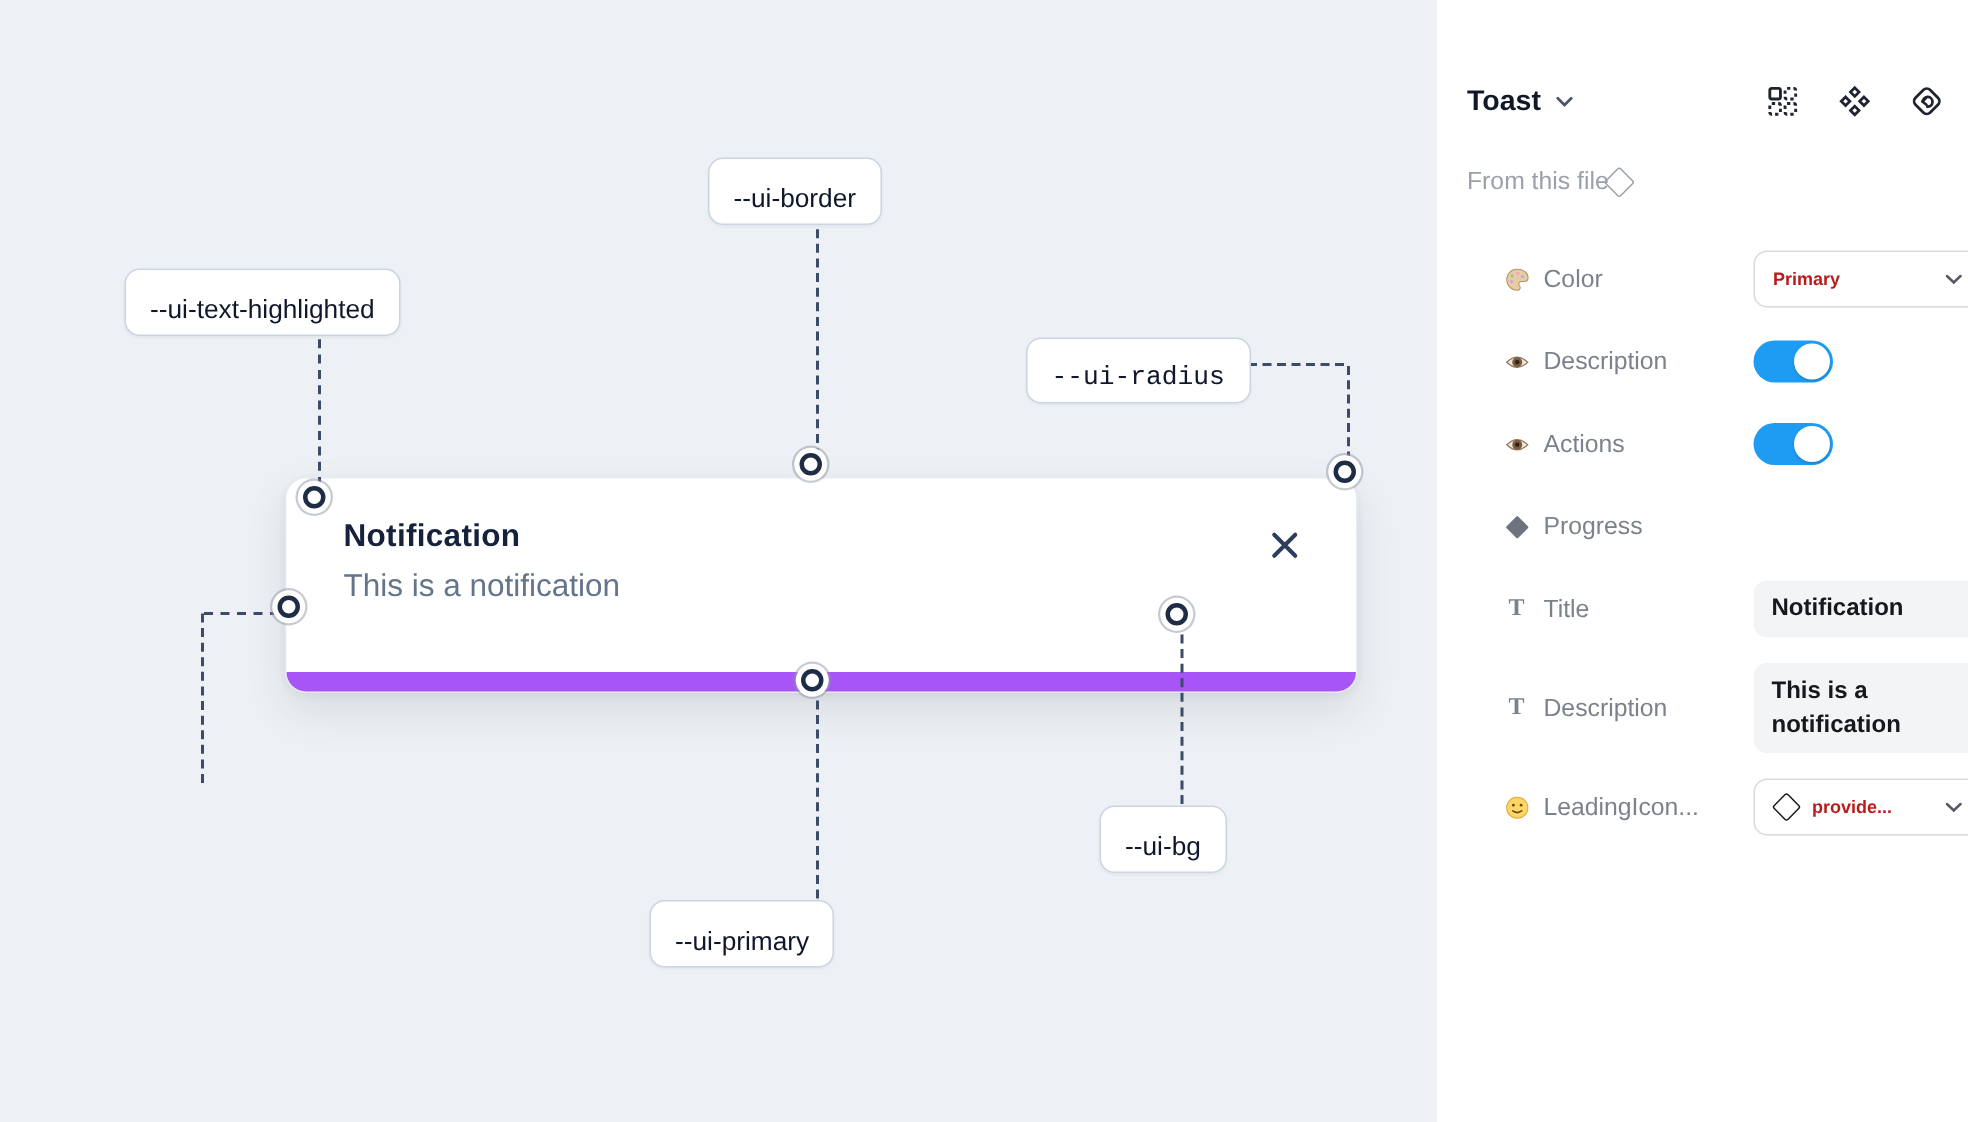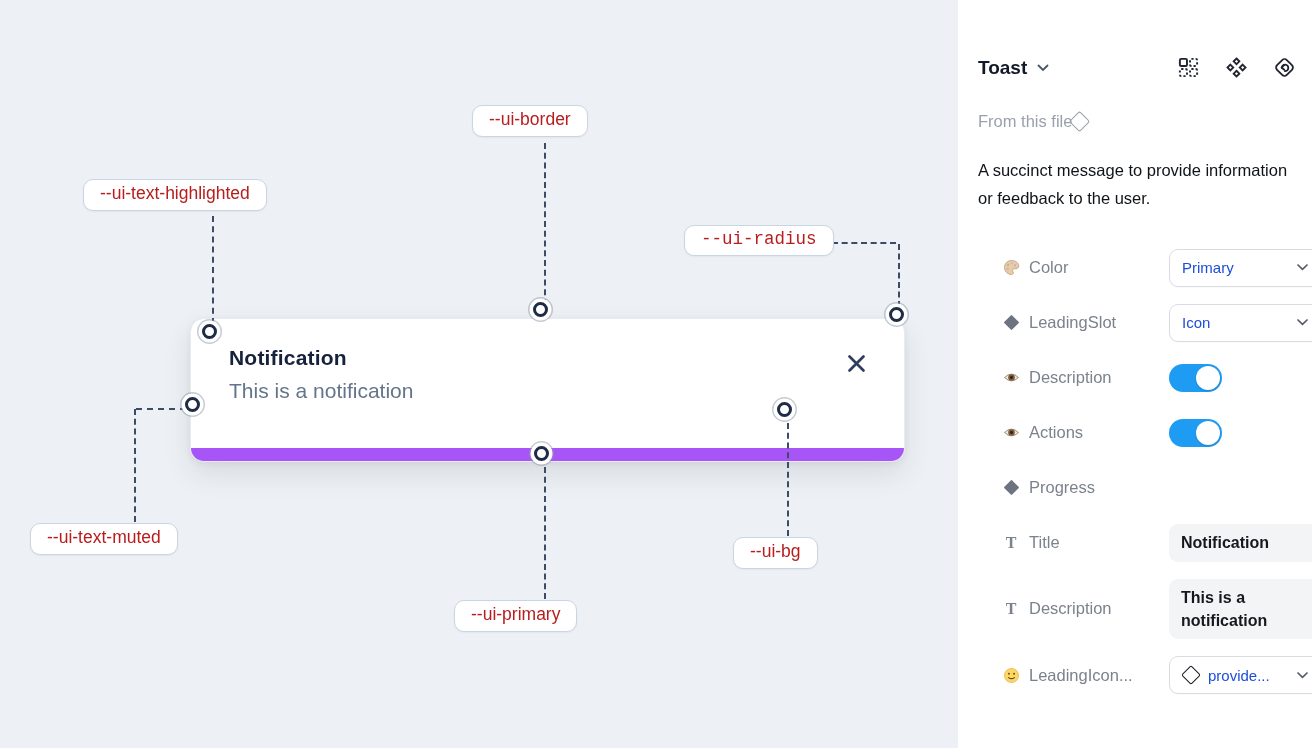--- a/index.html
+++ b/index.html
@@ -15,21 +15,21 @@
     box-shadow:0 12px 28px rgba(30,41,59,.10), 0 2px 6px rgba(30,41,59,.06);
     padding:27px 38px; z-index:1; }
   .toast-title { font-size:21px; font-weight:600; color:#16223b; letter-spacing:.2px; }
   .toast-desc { font-size:21px; font-weight:400; color:#64748b; margin-top:9px; }
   .toast-close { position:absolute; right:36px; top:32px; width:24px; height:24px;
     display:flex; align-items:center; justify-content:center; cursor:pointer; }
   .toast-progress { position:absolute; left:0; right:0; bottom:0; height:13px;
     background:#a855f7; border-radius:0 0 13px 13px; }
 
   .pill { position:absolute; z-index:4; background:#ffffff; border:1.5px solid #c9d5e2;
-    border-radius:10px; padding:3px 16px 6px; font-size:17.5px; color:#b91c1c;
+    border-radius:10px; padding:16px 16px 6px; font-size:17.5px; color:#0f172a;
     white-space:nowrap; box-shadow:0 1px 2px rgba(30,41,59,.05); }
 
   .dash-v { position:absolute; z-index:2; width:0; border-left:2px dashed #3d4c66; }
   .dash-h { position:absolute; z-index:2; height:0; border-top:2px dashed #3d4c66; }
 
   .anchor { position:absolute; z-index:3; width:15px; height:15px; background:#fff;
     border:3px solid #1f2c45; border-radius:50%;
     box-shadow:0 0 0 3.5px #ffffff, 0 0 0 5px rgba(141,152,167,.5); }
 
   
@@ -54,21 +54,21 @@
   .prop-label { width:167px; flex:none; display:flex; align-items:center; gap:9px;
     font-size:16.5px; color:#7c828c; overflow:hidden; white-space:nowrap; }
   .prop-icon { flex:none; display:flex; align-items:center; justify-content:center; width:18px; }
   .diamond-prop { width:11px; height:11px; background:#6d7480; transform:rotate(45deg); border-radius:1px; }
   .t-glyph { font-family:"Liberation Serif", serif; font-weight:700; font-size:16px; color:#7c828c; }
 
   .prop-control { width:152px; flex:none; }
   .select { height:38px; background:#fff; border:1px solid #d8dce2; border-radius:9px;
     display:flex; align-items:center; padding:0 12px; cursor:pointer;
     box-shadow:0 1px 1px rgba(0,0,0,.02); }
-  .select-value { font-size:15px; font-weight:400; color:#1d4ed8; flex:1;
+  .select-value { font-size:12px; font-weight:700; color:#b91c1c; flex:1;
     overflow:hidden; text-overflow:ellipsis; white-space:nowrap; }
   .select .chev { flex:none; margin-left:6px; display:flex; align-items:center; }
   .select-diamond { width:14px; height:14px; border:1.7px solid #16181d;
     transform:rotate(45deg); border-radius:2px; flex:none; margin:0 10px 0 2px; }
 
   .toggle { width:53px; height:28px; background:#1e9cf4; border-radius:15px;
     position:relative; cursor:pointer; }
   .toggle .knob { position:absolute; top:2px; right:2px; width:24px; height:24px;
     background:#fff; border-radius:50%; box-shadow:0 1px 2px rgba(0,0,0,.18); }
 
@@ -106,22 +106,21 @@
     <div class="anchor" style="left:202px; top:324px;"></div>
     <div class="anchor" style="left:533px; top:302px;"></div>
     <div class="anchor" style="left:889px; top:307px;"></div>
     <div class="anchor" style="left:185px; top:397px;"></div>
     <div class="anchor" style="left:534px; top:446px;"></div>
     <div class="anchor" style="left:777px; top:402px;"></div>
 
     <div class="pill" style="left:472px; top:105px;">--ui-border</div>
     <div class="pill" style="left:83px; top:179px;">--ui-text-highlighted</div>
     <div class="pill" style="left:684px; top:225px;font-family:Liberation Mono, monospace;">--ui-radius</div>
-    <div class="pill" style="left:30px; top:523px;">--ui-text-muted</div>
-    <div class="pill" style="left:454px; top:600px;">--ui-primary</div>
+    <div class="pill" style="left:433px; top:600px;">--ui-primary</div>
     <div class="pill" style="left:733px; top:537px;">--ui-bg</div>
   </div>
 
   <div class="panel">
 
     <div class="panel-header">
       <span class="panel-title">Toast</span>
       <span class="panel-title-chev">
         <svg width="12" height="8" viewBox="0 0 12 8" fill="none" stroke="#4b5563" stroke-width="1.8" stroke-linecap="round">
             <path d="M1.5 1.5 L6 6 L10.5 1.5"></path>
@@ -152,21 +151,20 @@
           </svg>
         </span>
       </span>
     </div>
 
     <div class="source-row">
       <span class="source-label">From this file</span>
       <span class="source-diamond"></span>
     </div>
 
-    <div class="panel-desc">A succinct message to provide information or feedback to the user.</div>
 
     <div class="props">
 
       <div class="prop-row">
         <div class="prop-label">
           <span class="prop-icon">
             <svg width="17" height="17" viewBox="0 0 20 20">
                 <path d="M10 1.8 C5 1.8 1.8 5.4 1.8 10 c0 4.6 3.6 8.2 8.2 8.2 1.4 0 2.3-.9 2.3-2 0-.6-.2-1-.6-1.5-.3-.4-.5-.8-.5-1.3 0-1.1.9-2 2-2 h2.3 c2 0 3-1.6 3-3.2 C18.5 4.5 14.7 1.8 10 1.8 Z" fill="#e9cba4" stroke="#b39468" stroke-width=".8"></path>
                 <circle cx="6" cy="7" r="1.3" fill="#8fca8f"></circle>
                 <circle cx="10.5" cy="5" r="1.3" fill="#f0a5c0"></circle>
@@ -181,38 +179,20 @@
             <span class="select-value">Primary</span>
             <span class="chev">
                 <svg width="11" height="7" viewBox="0 0 11 7" fill="none" stroke="#555b63" stroke-width="1.7" stroke-linecap="round">
                   <path d="M1 1 L5.5 5.3 L10 1"></path>
                 </svg>
               </span>
           </div>
         </div>
       </div>
 
-      <div class="prop-row">
-        <div class="prop-label">
-          <span class="prop-icon">
-              <span class="diamond-prop"></span>
-            </span>
-          <span>LeadingSlot</span>
-        </div>
-        <div class="prop-control">
-          <div class="select">
-            <span class="select-value">Icon</span>
-            <span class="chev">
-                <svg width="11" height="7" viewBox="0 0 11 7" fill="none" stroke="#555b63" stroke-width="1.7" stroke-linecap="round">
-                  <path d="M1 1 L5.5 5.3 L10 1"></path>
-                </svg>
-              </span>
-          </div>
-        </div>
-      </div>
 
       <div class="prop-row">
         <div class="prop-label">
           <span class="prop-icon">
             <svg width="17" height="17" viewBox="0 0 20 20">
                 <path d="M1.8 10 Q10 2 18.2 10 Q10 18 1.8 10 Z" fill="#f2e8da" stroke="#8d7c66" stroke-width="1"></path>
                 <circle cx="10" cy="10" r="3.9" fill="#7d5a3c"></circle>
                 <circle cx="10" cy="10" r="1.7" fill="#2c2018"></circle>
               </svg>
           </span>

